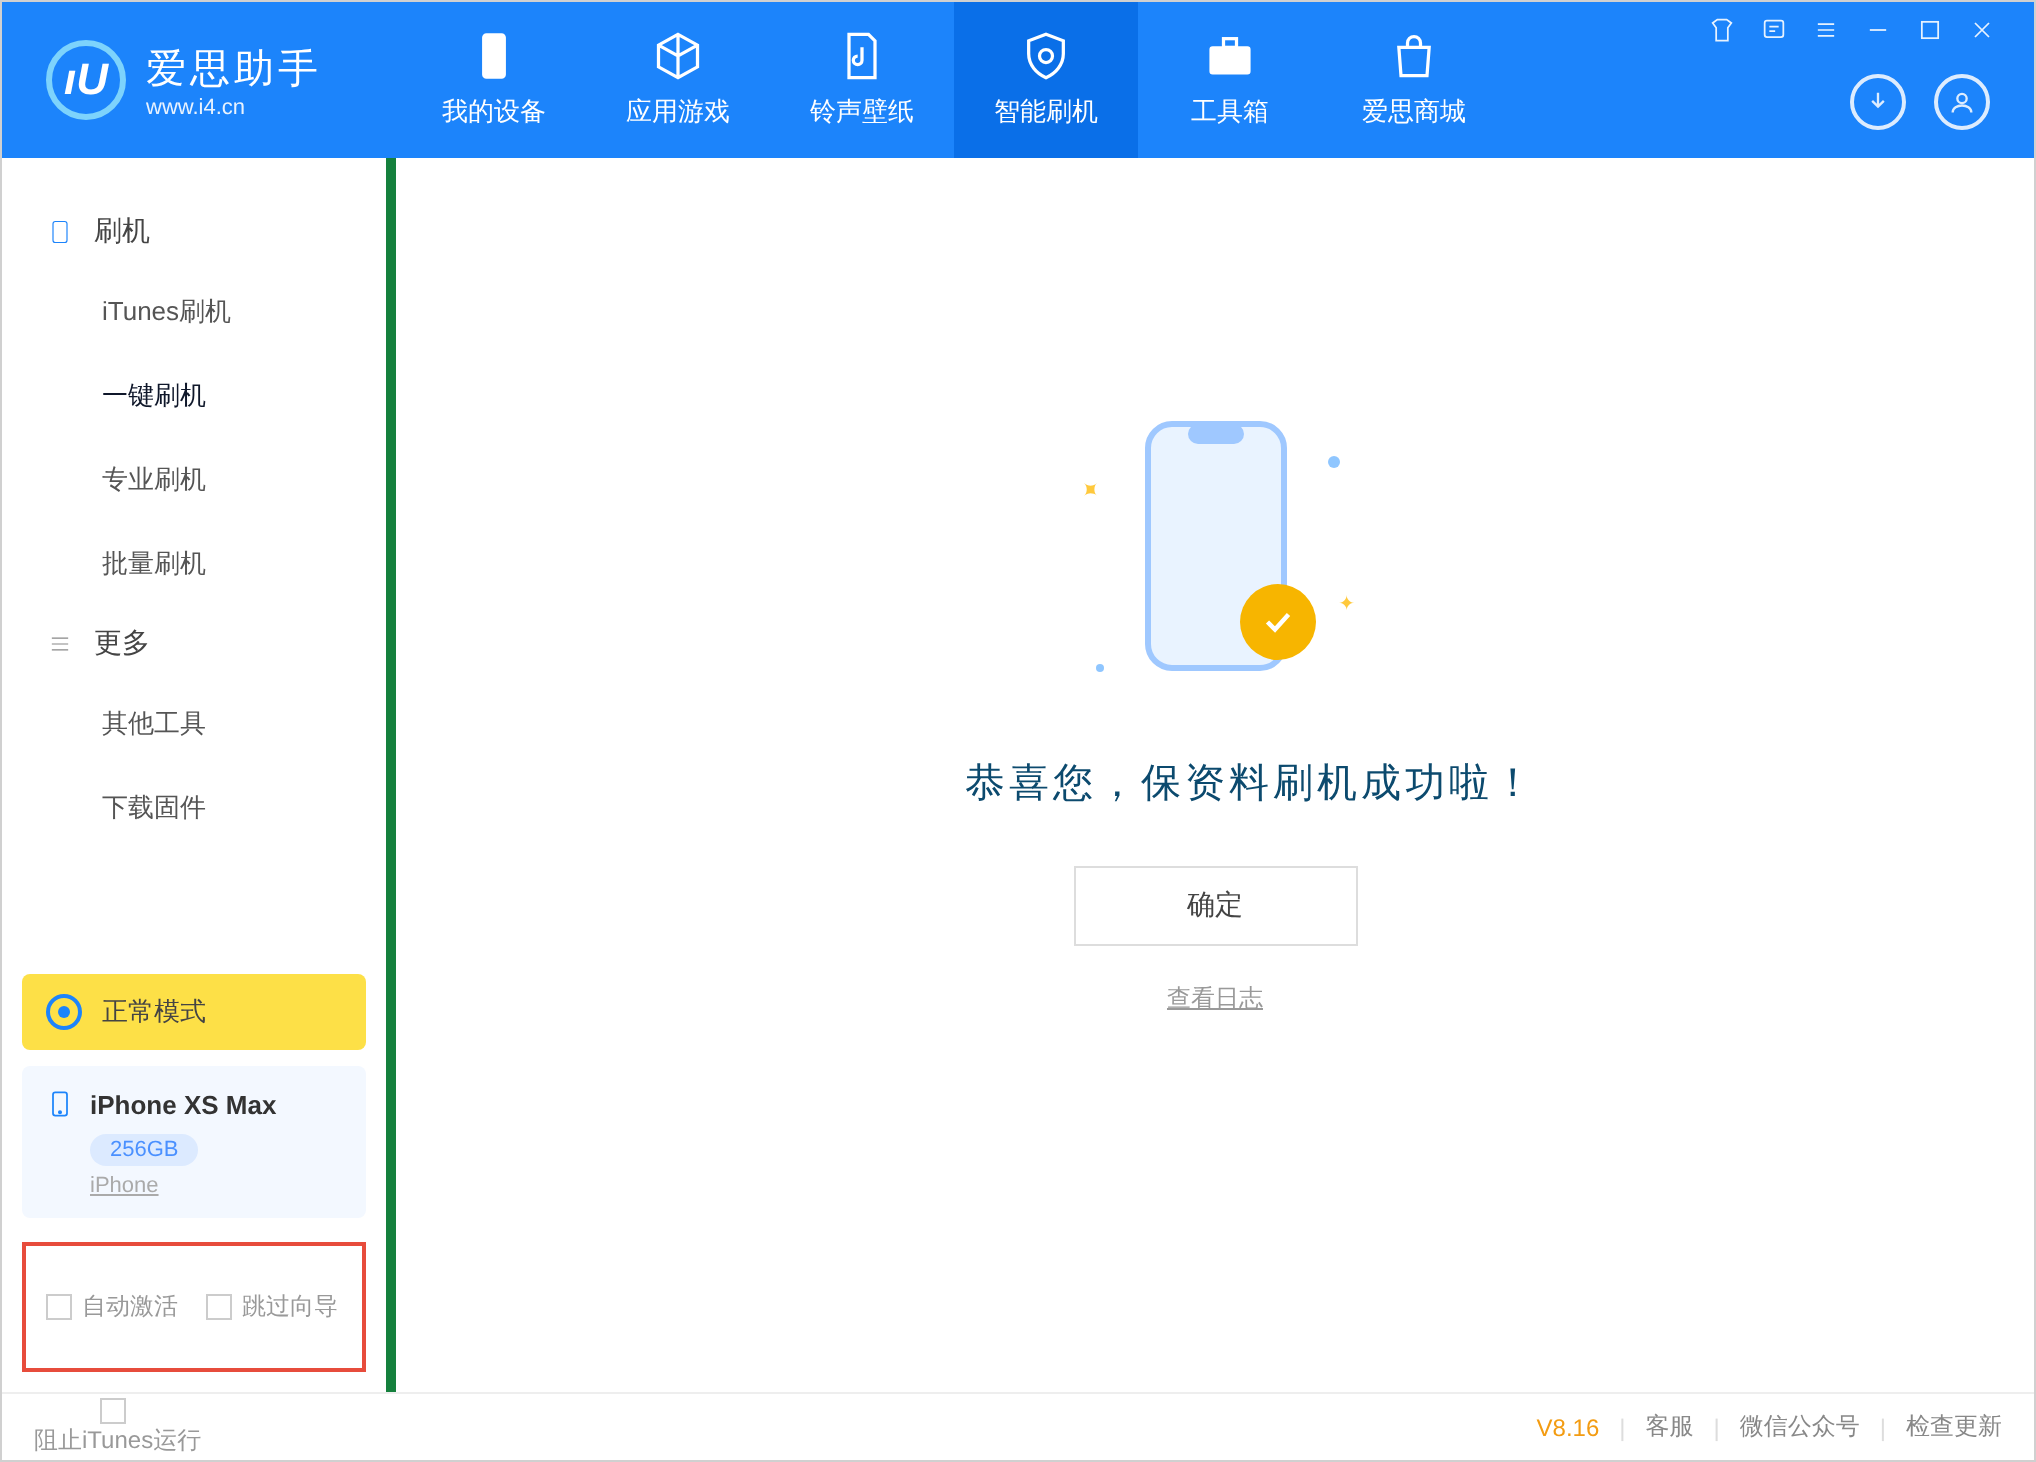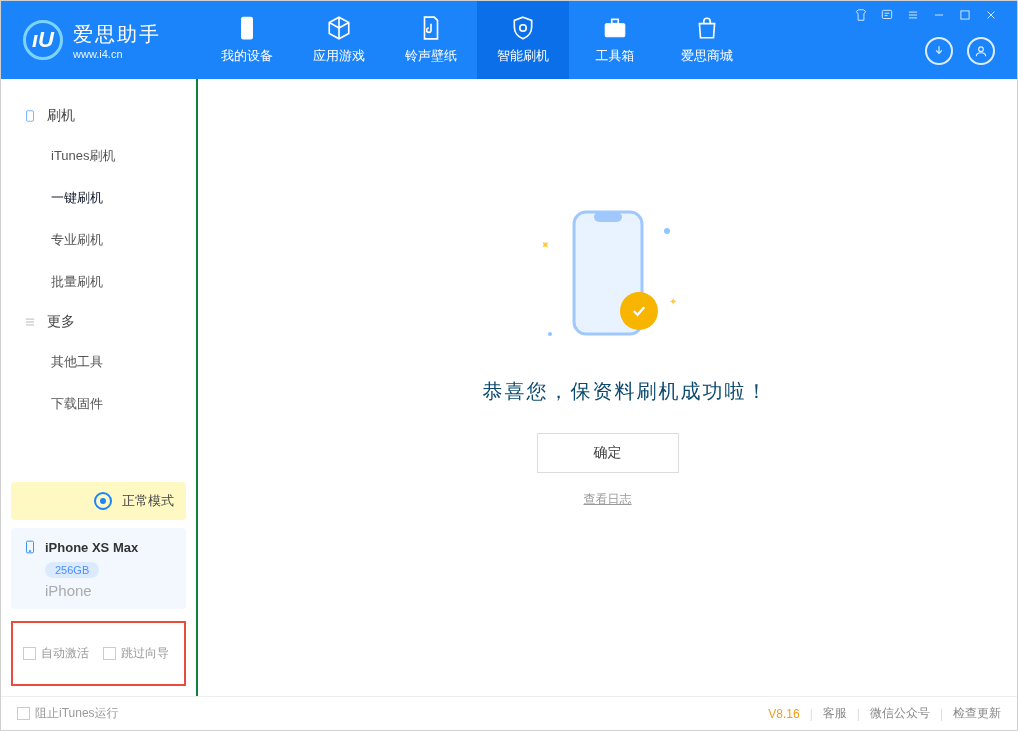--- a/index.html
+++ b/index.html
@@ -20,37 +20,37 @@
 
 .header-right { position: absolute; right: 10px; top: 0; height: 100%; display: flex; flex-direction: column; justify-content: space-between; align-items: flex-end; }
 .window-controls { display: flex; gap: 10px; padding: 6px 8px 0 0; }
 .window-btn { width: 16px; height: 16px; color: #fff; display: flex; align-items: center; justify-content: center; cursor: pointer; opacity: 0.9; }
 .window-btn svg { width: 14px; height: 14px; stroke: #fff; fill: none; stroke-width: 1.5; }
 .account-controls { display: flex; gap: 14px; padding: 0 12px 14px 0; }
 .acc-btn { width: 28px; height: 28px; border: 2px solid #fff; border-radius: 50%; display: flex; align-items: center; justify-content: center; cursor: pointer; opacity: 0.85; }
 .acc-btn svg { width: 14px; height: 14px; stroke: #fff; fill: none; stroke-width: 2; }
 
 .body-row { display: flex; height: 617px; }
-.sidebar { width: 197px; border-right: 2px solid #15803d; display: flex; flex-direction: column; }
+.sidebar { width: 197px; border-right: 5px solid #15803d; display: flex; flex-direction: column; }
 .side-scroll { flex: 1; padding-top: 18px; }
 .side-group { display: flex; align-items: center; padding: 10px 22px; color: #444; font-size: 14px; }
 .side-group svg { width: 14px; height: 14px; margin-right: 10px; stroke: #888; fill: none; }
 .side-group.flash svg { stroke: #1c84fb; }
 .side-item { padding: 12px 22px 12px 50px; color: #555; font-size: 13px; cursor: pointer; }
 .side-item.active { color: #0f172a; }
 
 .side-bottom { padding: 10px; }
-.mode-box { background: #fef9c3; border-radius: 4px; padding: 10px 12px; display: flex; align-items: center; margin-bottom: 8px; font-size: 13px; color: #444; justify-content: flex-end; }
+.mode-box { background: #fde047; border-radius: 4px; padding: 10px 12px; display: flex; align-items: center; margin-bottom: 8px; font-size: 13px; color: #444; }
 .mode-dot { width: 18px; height: 18px; border: 2px solid #1c84fb; border-radius: 50%; margin-right: 10px; position: relative; }
 .mode-dot::after { content: ""; position: absolute; width: 6px; height: 6px; background: #1c84fb; border-radius: 50%; top: 4px; left: 4px; }
 .device-box { background: #f3f8ff; border-radius: 4px; padding: 10px 12px; }
 .device-row1 { display: flex; align-items: center; font-size: 13px; font-weight: bold; color: #333; }
 .device-row1 svg { width: 14px; height: 18px; stroke: #1c84fb; fill: none; stroke-width: 1.5; margin-right: 8px; }
 .device-badge { display: inline-block; background: #dceaff; color: #4a90ff; font-size: 11px; padding: 2px 10px; border-radius: 10px; margin: 6px 0 0 22px; }
-.device-sub { font-size: 15px; color: #aaa; margin: 4px 0 0 22px; }
+.device-sub { font-size: 11px; color: #aaa; margin: 4px 0 0 22px; text-decoration: underline; }
 
 .opts-box { border: 2px solid #e74c3c; margin: 12px 0 0 0; padding: 22px 10px; display: flex; gap: 14px; font-size: 12px; color: #999; }
 .chk { display: flex; align-items: center; cursor: pointer; }
 .chk-box { width: 13px; height: 13px; border: 1px solid #ccc; margin-right: 5px; }
 
 .main { flex: 1; display: flex; flex-direction: column; align-items: center; justify-content: center; padding-bottom: 60px; }
 .phone-illus { position: relative; width: 180px; height: 150px; margin-bottom: 20px; }
 .sparkle { position: absolute; color: #ffc93c; font-size: 12px; }
 .spark1 { left: 22px; top: 30px; transform: rotate(45deg); }
 .spark2 { right: 20px; top: 88px; font-size: 10px; }
@@ -59,21 +59,21 @@
 .d2 { left: 30px; bottom: 22px; width: 4px; height: 4px; }
 .phone-svg { position: absolute; left: 50%; top: 0; transform: translateX(-50%); }
 .check-circle { position: absolute; width: 38px; height: 38px; background: #f7b500; border-radius: 50%; right: 40px; bottom: 28px; display: flex; align-items: center; justify-content: center; }
 .check-circle svg { width: 18px; height: 18px; stroke: #fff; fill: none; stroke-width: 3; }
 
 .success-text { font-size: 20px; color: #0c4a6e; margin-bottom: 28px; letter-spacing: 2px; margin-left: 36px; }
 .ok-btn { border: 1px solid #ddd; background: #fff; padding: 10px 56px; font-size: 14px; color: #444; cursor: pointer; margin-bottom: 18px; }
 .log-link { font-size: 12px; color: #999; cursor: pointer; text-decoration: underline; }
 
 .footer { height: 34px; border-top: 1px solid #eee; display: flex; align-items: center; padding: 0 16px; font-size: 12px; color: #999; }
-.footer .chk { color: #999; }
+.footer .chk { color: #999; flex-direction: column; }
 .footer-right { margin-left: auto; display: flex; align-items: center; gap: 10px; }
 .ver { color: #f39c12; }
 .sep { color: #ddd; }
 .flink { color: #888; cursor: pointer; }
 </style>
 </head>
 <body>
 
 <div class="header">
   <div class="logo-area">

